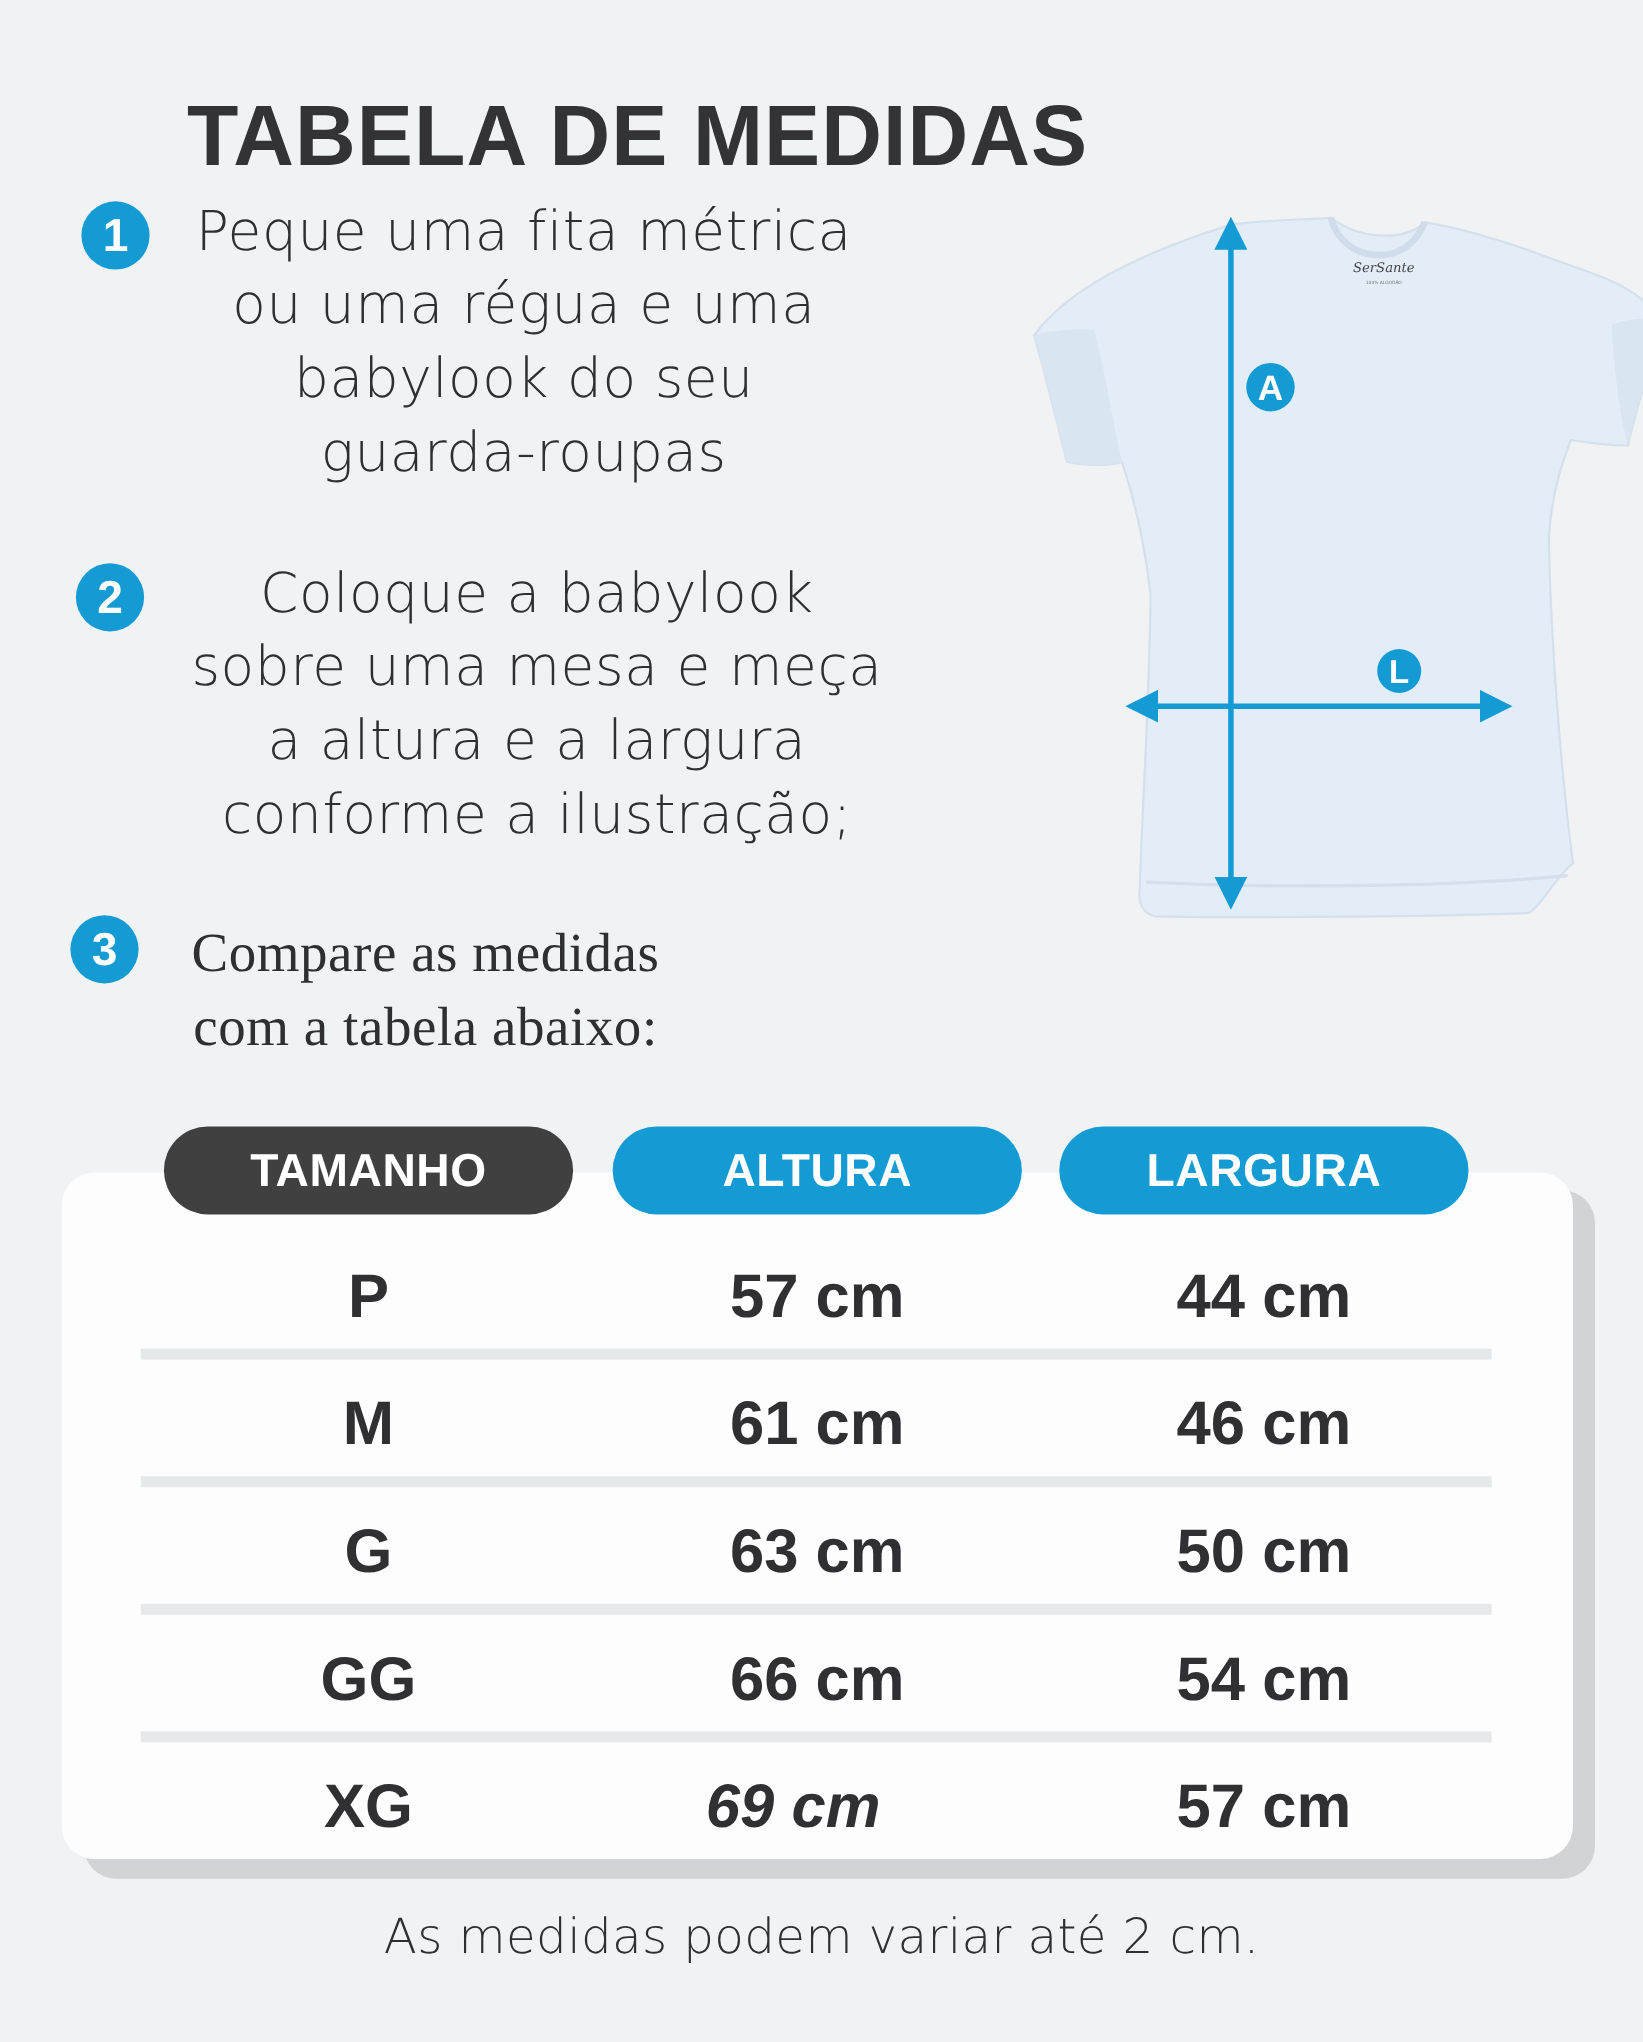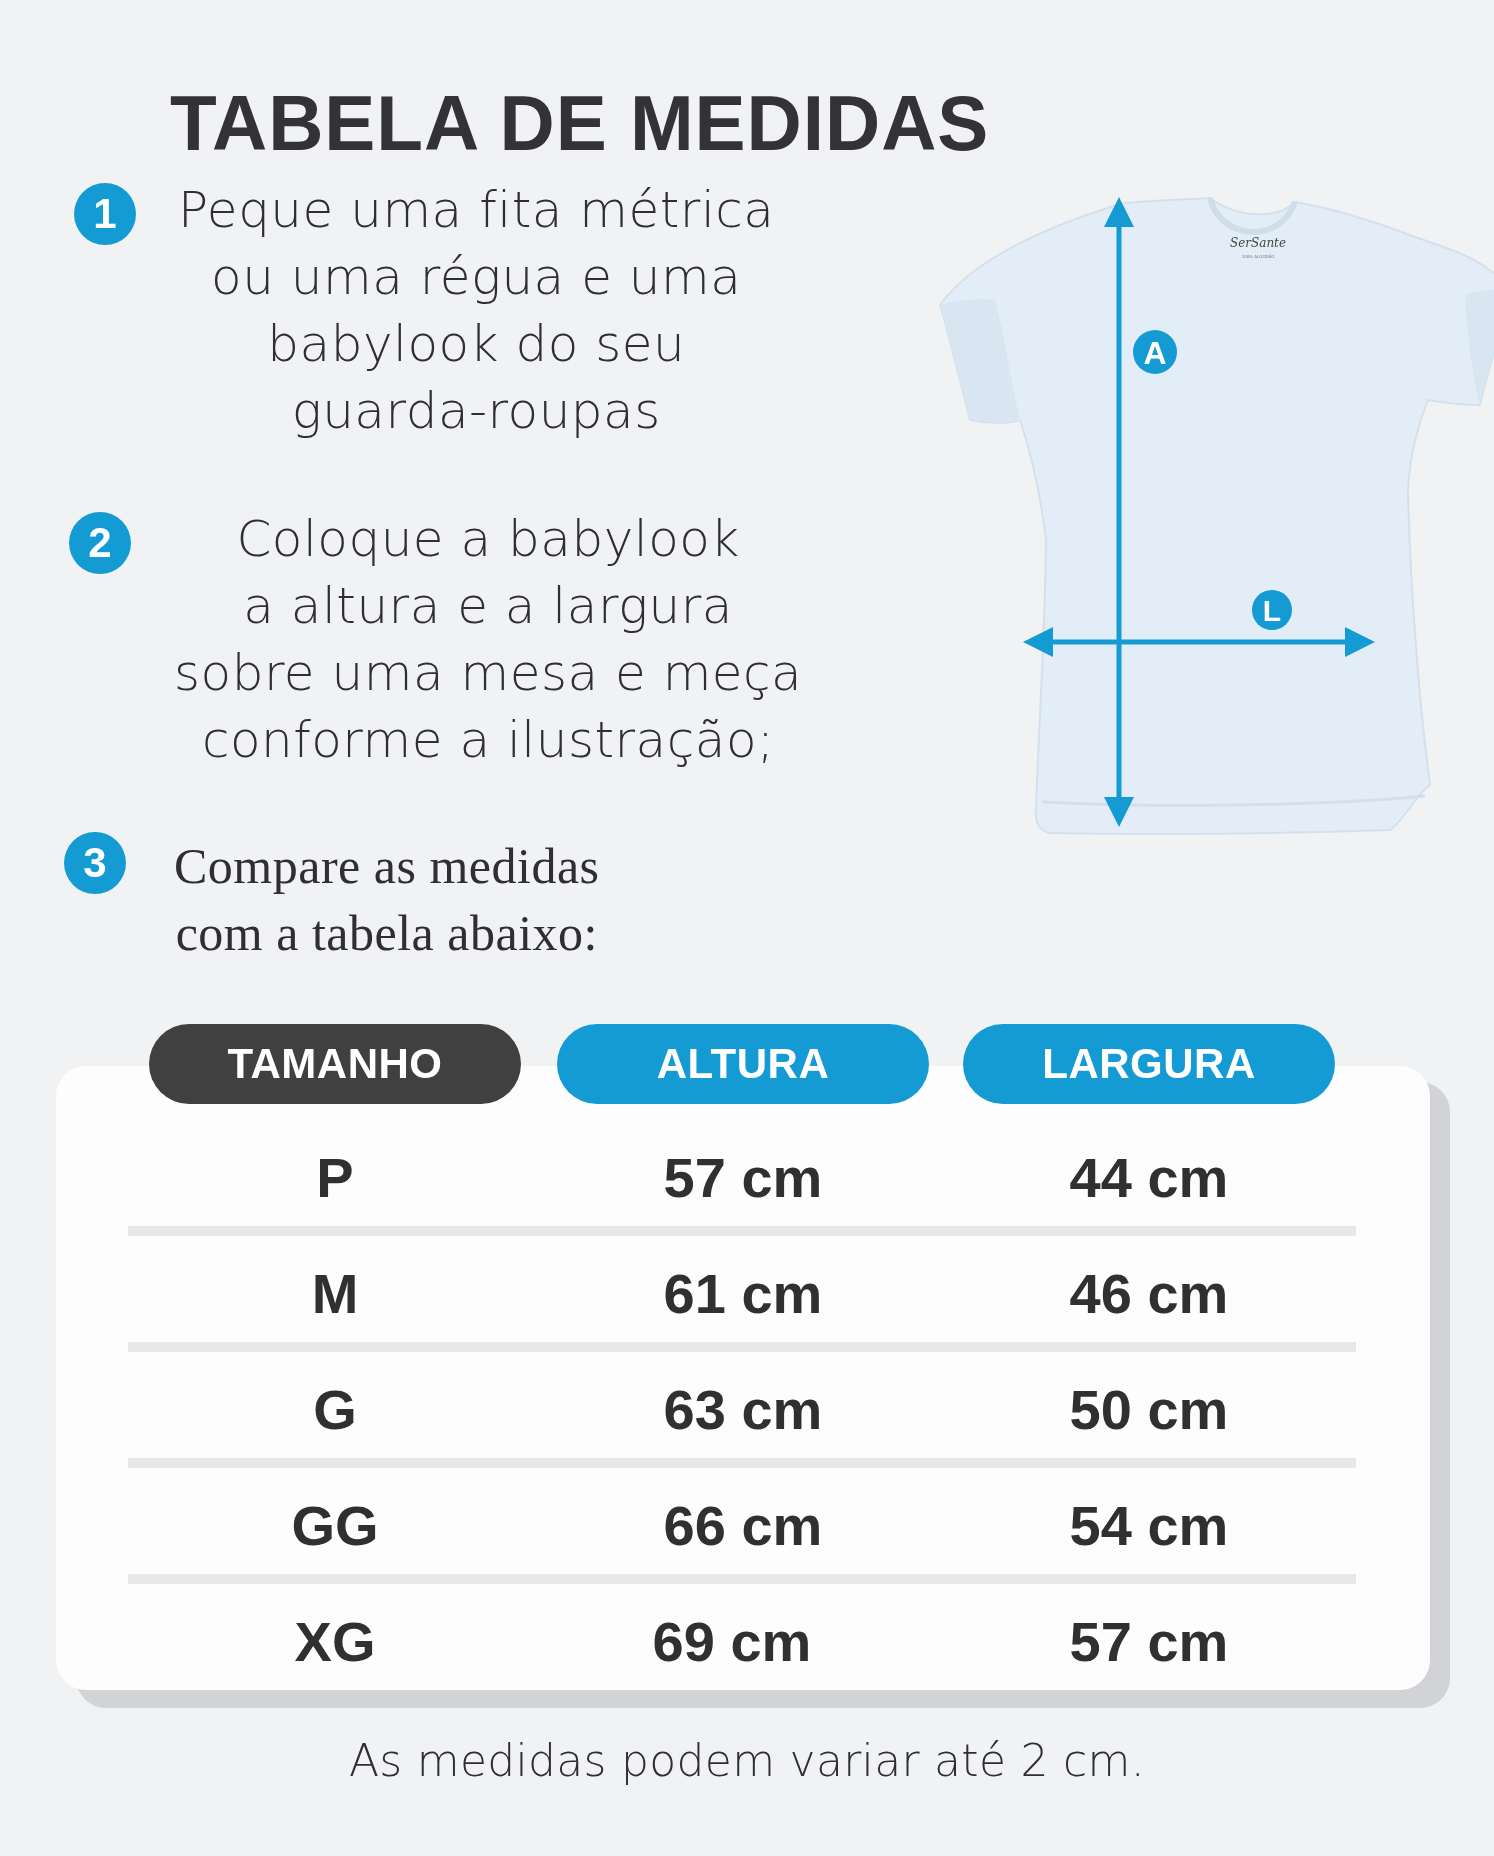--- a/index.html
+++ b/index.html
@@ -140,22 +140,22 @@
     <span class="line">ou uma régua e uma</span>
     <span class="line">babylook do seu</span>
     <span class="line">guarda-roupas</span>
   </div>
 </div>
 
 <div class="step">
   <div class="step-badge" style="left:69px; top:512px;">2</div>
   <div class="step-text" style="left:174px; top:506px;">
     <span class="line">Coloque a babylook</span>
+    <span class="line">sobre uma mesa e meça</span>
     <span class="line">a altura e a largura</span>
-    <span class="line">sobre uma mesa e meça</span>
     <span class="line">conforme a  ilustração;</span>
   </div>
 </div>
 
 <div class="step">
   <div class="step-badge" style="left:64px; top:832px;">3</div>
   <div class="step-text" style="left:174px; top:833px;font-family:Liberation Serif, serif;">
     <span class="line">Compare as medidas</span>
     <span class="line">com a tabela abaixo:</span>
   </div>
@@ -236,18 +236,18 @@
   </div>
   <div class="divider"></div>
   <div class="row">
     <div class="cell" style="left:21px;">GG</div>
     <div class="cell" style="left:429px;">66 cm</div>
     <div class="cell" style="left:835px;">54 cm</div>
   </div>
   <div class="divider"></div>
   <div class="row">
     <div class="cell" style="left:21px;">XG</div>
-    <div class="cell" style="left:418px;">69 cm</div>
+    <div class="cell" style="left:407px;font-style:italic;">69 cm</div>
     <div class="cell" style="left:835px;">57 cm</div>
   </div>
 </div>
 
 <div class="footer">As medidas podem variar até 2 cm.</div>
 
 </body></html>

